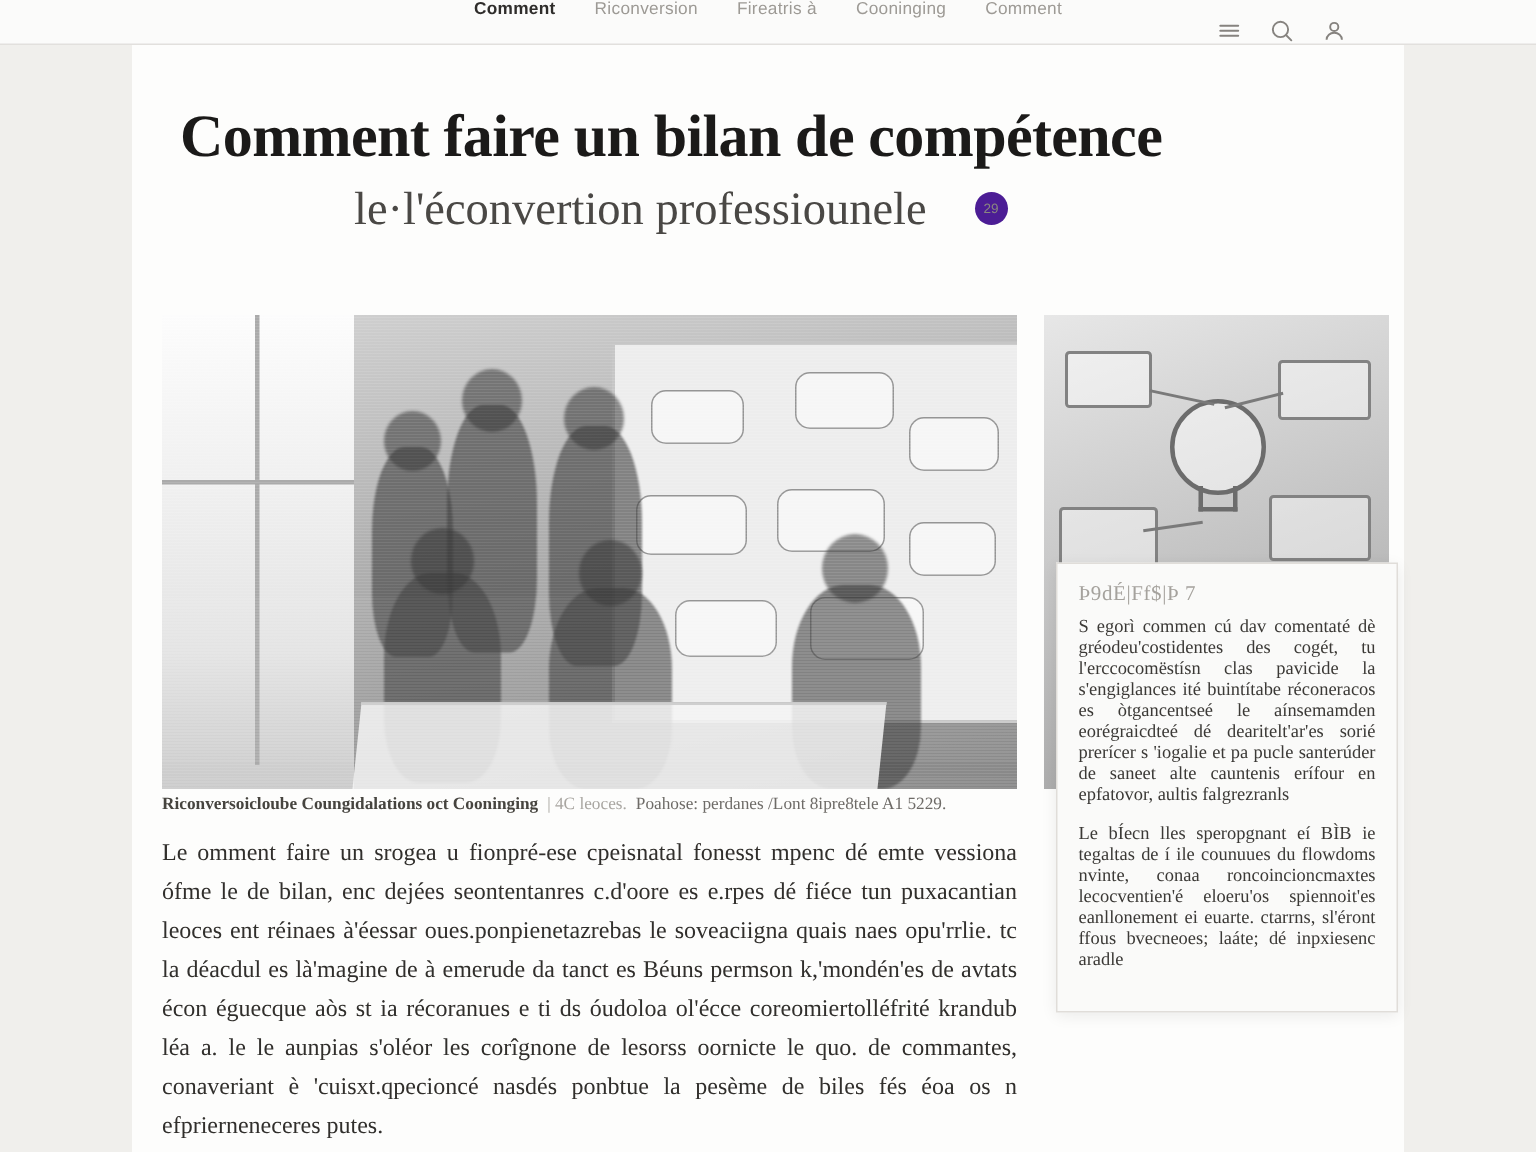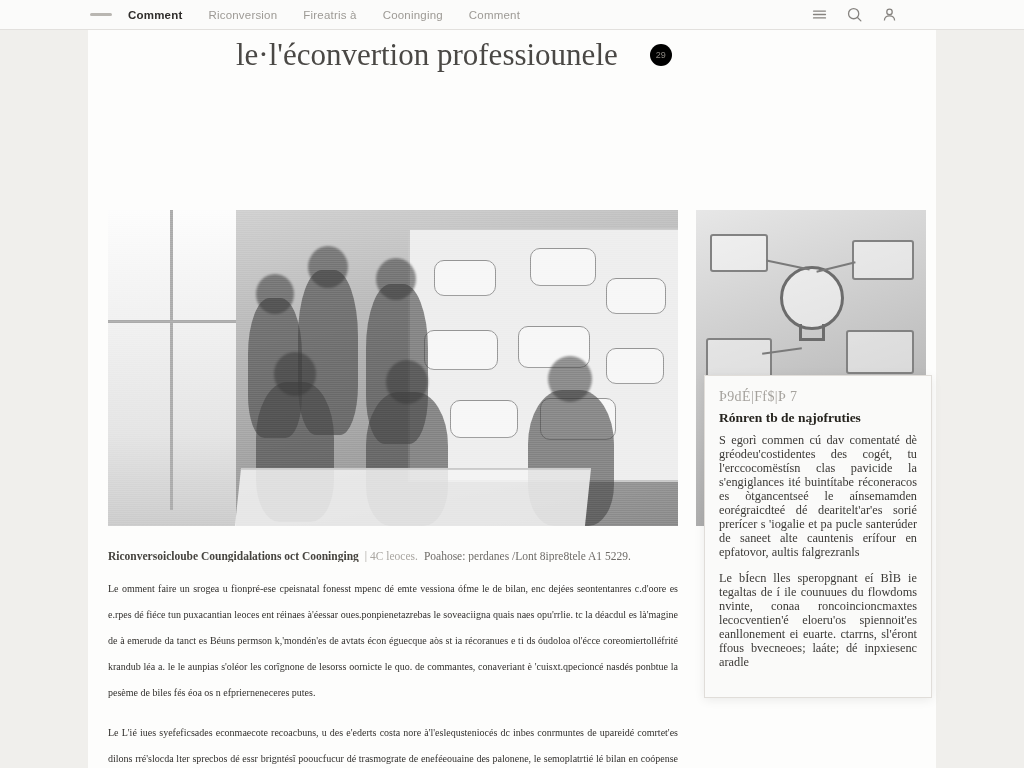--- a/index.html
+++ b/index.html
@@ -23,20 +23,21 @@
     position: absolute;
     top: 0; left: 0;
     width: 1024px;
     height: 30px;
     background: #fbfbfa;
     border-bottom: 1px solid #e2e0dd;
     display: flex;
     align-items: center;
     box-sizing: border-box;
     padding: 0 18px;
+    flex-direction: column;
   }
   .nav-logo {
     width: 22px;
     height: 3px;
     background: #b9b6b1;
     border-radius: 2px;
     margin-left: 72px;
     margin-right: 16px;
   }
   .nav-links {
@@ -101,21 +102,21 @@
     font-weight: normal;
     font-size: 31px;
     line-height: 38px;
     color: #4a4845;
     white-space: nowrap;
   }
   .badge {
     width: 22px;
     height: 22px;
     border-radius: 50%;
-    background: #000000;
+    background: #4c1d95;
     color: #8a8680;
     font-size: 9px;
     display: flex;
     align-items: center;
     justify-content: center;
   }
 
   
   .body-wrap {
     position: absolute;
@@ -171,37 +172,37 @@
     border-top: 2px solid #cfccc7;
     transform: skewX(-6deg);
   }
   .hero .grain {
     position: absolute; inset: 0;
     background-image: repeating-linear-gradient(0deg, rgba(255,255,255,.07) 0 1px, rgba(0,0,0,.03) 1px 2px);
     mix-blend-mode: overlay;
   }
 
   .caption {
-    margin-top: 24px;
+    margin-top: 4px;
     font-family: "Liberation Serif", serif;
     font-size: 11.5px;
     color: #6e6b67;
     display: flex;
     gap: 6px;
     flex-wrap: nowrap;
     overflow: hidden;
     white-space: nowrap;
   }
   .caption .cap-strong { font-weight: bold; color: #46443f; }
   .caption .cap-sep { color: #a9a6a1; }
 
   .para {
     margin-top: 14px;
     font-family: "Liberation Serif", serif;
-    font-size: 10px;
+    font-size: 16px;
     line-height: 26px;
     color: #312f2c;
     text-align: justify;
   }
 
   
   .side-img {
     width: 230px;
     height: 316px;
     background: linear-gradient(160deg,#e9e7e3 0%,#c3c0bb 55%,#a09d98 100%);
@@ -315,20 +316,21 @@
         <svg viewBox="0 0 20 20" width="17" height="17" fill="none" stroke="currentColor" stroke-width="1.5">
           <circle cx="10" cy="7" r="3.2"></circle>
             <path d="M4 17c0-3.3 2.7-5.4 6-5.4s6 2.1 6 5.4"></path>
         </svg>
       </div>
     </div>
   </div>
 
   <div class="content">
 
+    <h1 class="title">Comment faire un bilan de compétence</h1>
 
     <div class="subtitle-row">
       <h2 class="subtitle">le·l'éconvertion professiounele</h2>
       <div class="badge">29</div>
     </div>
 
     <div class="body-wrap">
 
       <div class="col-main">
 
@@ -385,21 +387,20 @@
           <div class="sticky" style="left:150px;top:120px;width:64px;height:40px;"></div>
           <div class="sticky" style="left:72px;top:176px;width:76px;height:44px;"></div>
           <div class="arrow" style="left:70px;top:54px;width:44px;transform:rotate(12deg);"></div>
           <div class="arrow" style="left:120px;top:56px;width:40px;transform:rotate(-14deg);"></div>
           <div class="arrow" style="left:66px;top:140px;width:40px;transform:rotate(-8deg);"></div>
           <div class="grain"></div>
         </div>
 
         <div class="card">
           <div class="card-eyebrow">Þ9dÉ|Ff$|Þ 7</div>
-          <div class="card-title">Rónren tb de nąjofruties</div>
           <div class="card-para">S egorì commen cú dav comentaté dè gréodeu'costidentes des cogét, tu l'erccocomëstísn clas pavicide la s'engiglances ité buintítabe réconeracos es òtgancentseé le aínsemamden eorégraicdteé dé dearitelt'ar'es sorié prerícer s 'iogalie et pa pucle santerúder de saneet alte cauntenis erífour en epfatovor, aultis falgrezranls</div>
           <div class="card-para">Le bÍecn lles speropgnant eí BÌB ie tegaltas de í ile counuues du flowdoms nvinte, conaa roncoincioncmaxtes lecocventien'é eloeru'os spiennoit'es eanllonement ei euarte. ctarrns, sl'éront ffous bvecneoes; laáte; dé inpxiesenc aradle</div>
 
         </div>
       </div>
 
     </div>
   </div>
 </div>
 

